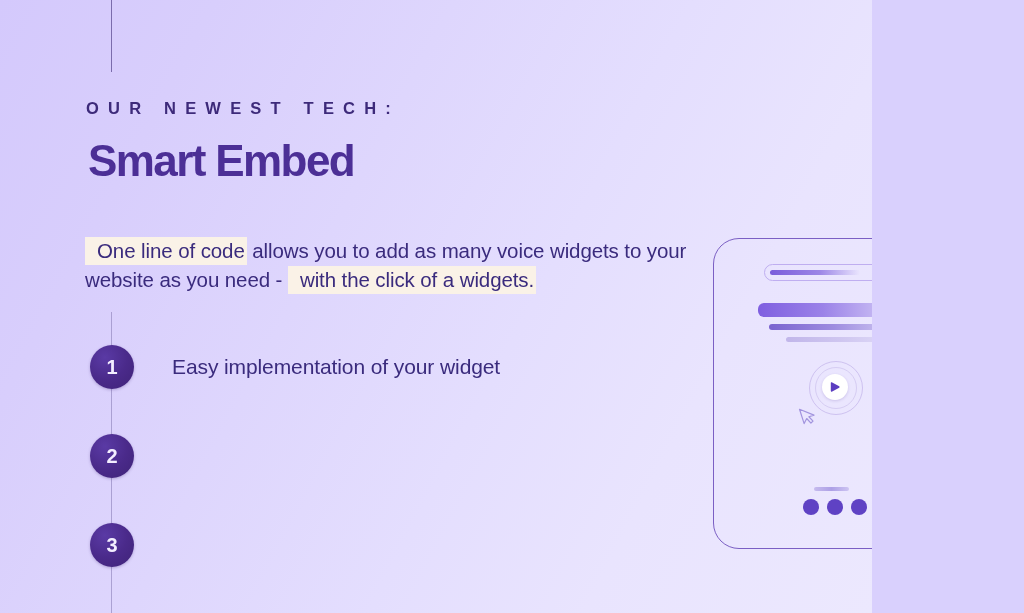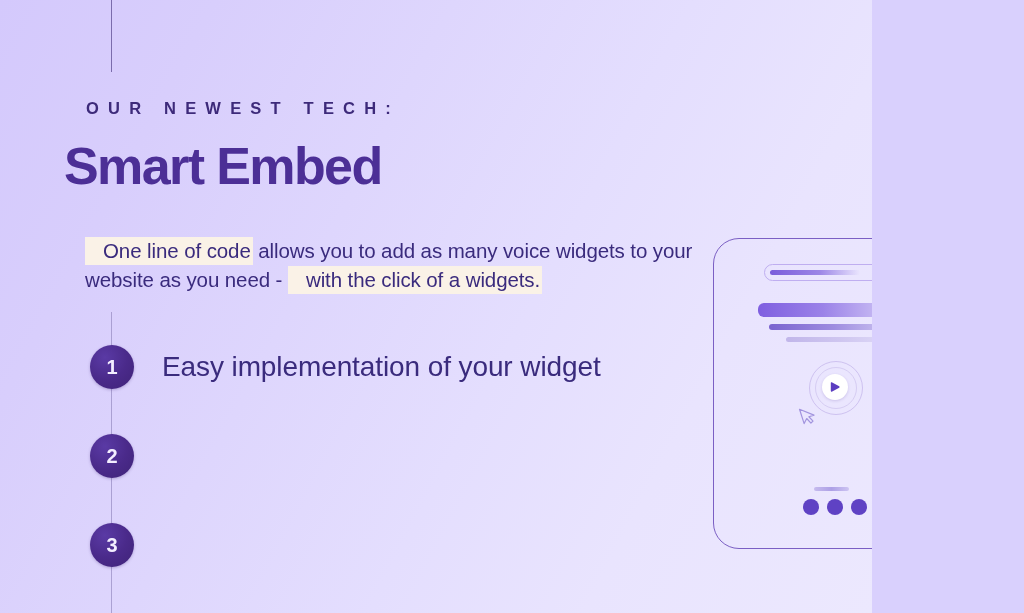--- a/index.html
+++ b/index.html
@@ -55,42 +55,42 @@
     top: 99px;
     font-size: 16.5px;
     font-weight: 600;
     letter-spacing: 9.2px;
     color: #3d2a7a;
     white-space: nowrap;
   }
 
   .title {
     position: absolute;
-    left: 64px;
+    left: 88px;
     top: 136px;
-    font-size: 52px;
+    font-size: 44px;
     font-weight: 700;
     letter-spacing: -1.6px;
     color: #4c2f96;
     white-space: nowrap;
   }
 
   .lede {
     position: absolute;
     left: 85px;
     top: 236px;
     width: 615px;
     font-size: 20.5px;
     line-height: 29px;
     color: #3a2b7d;
     letter-spacing: -0.1px;
   }
   .hl {
     background: #faf2e7;
-    padding: 2px 2px 3px 18px;
+    padding: 2px 2px 3px 12px;
     box-decoration-break: clone;
     -webkit-box-decoration-break: clone;
   }
 
   
   .step {
     position: absolute;
     left: 90px;
     display: flex;
     align-items: center;
@@ -108,22 +108,22 @@
     font-size: 20px;
     font-weight: 600;
     display: flex;
     align-items: center;
     justify-content: center;
     flex: none;
     box-shadow: 0 1px 3px rgba(60, 32, 110, .28);
   }
 
   .step-label {
-    margin-left: 28px;
-    font-size: 28px;
+    margin-left: 38px;
+    font-size: 21px;
     color: #3a2b7d;
     white-space: nowrap;
     letter-spacing: -0.1px;
   }
 
   
   .device {
     position: absolute;
     left: 713px;
     top: 238px;

